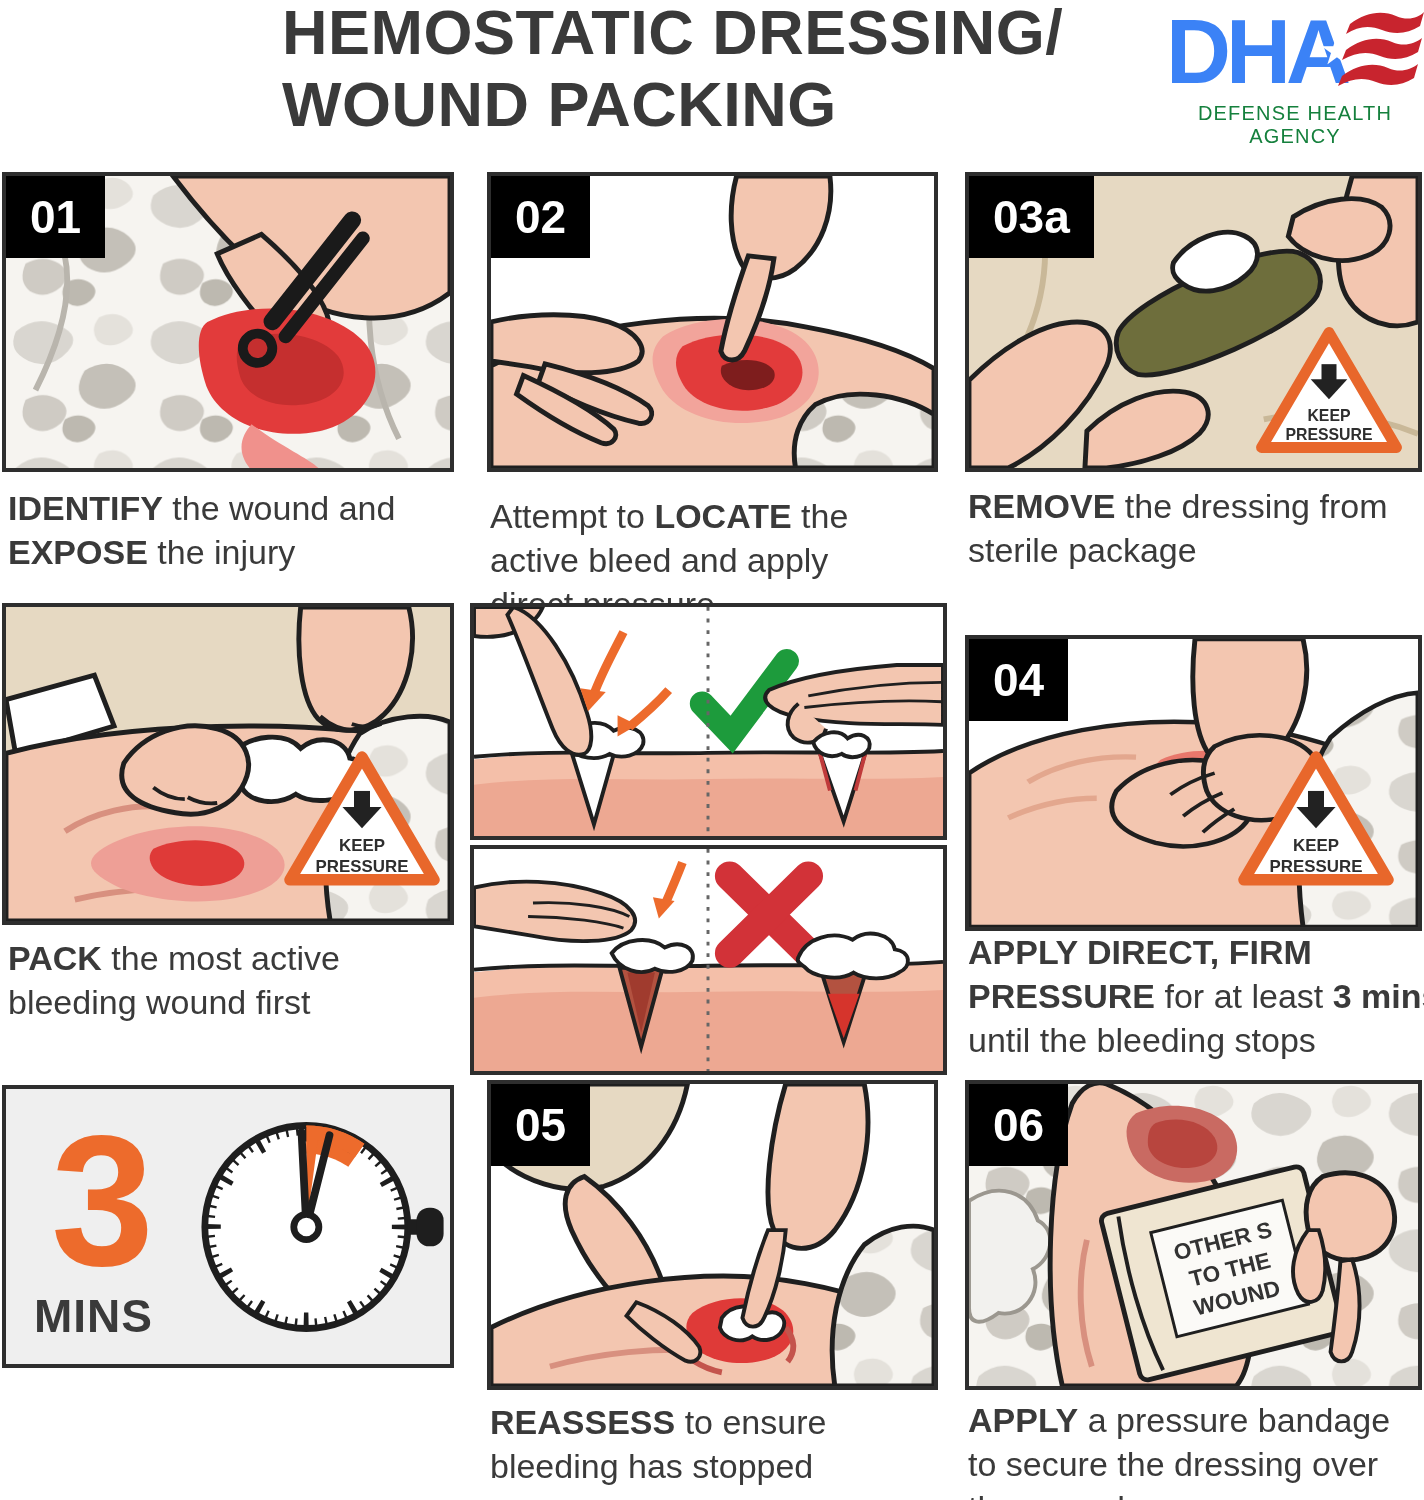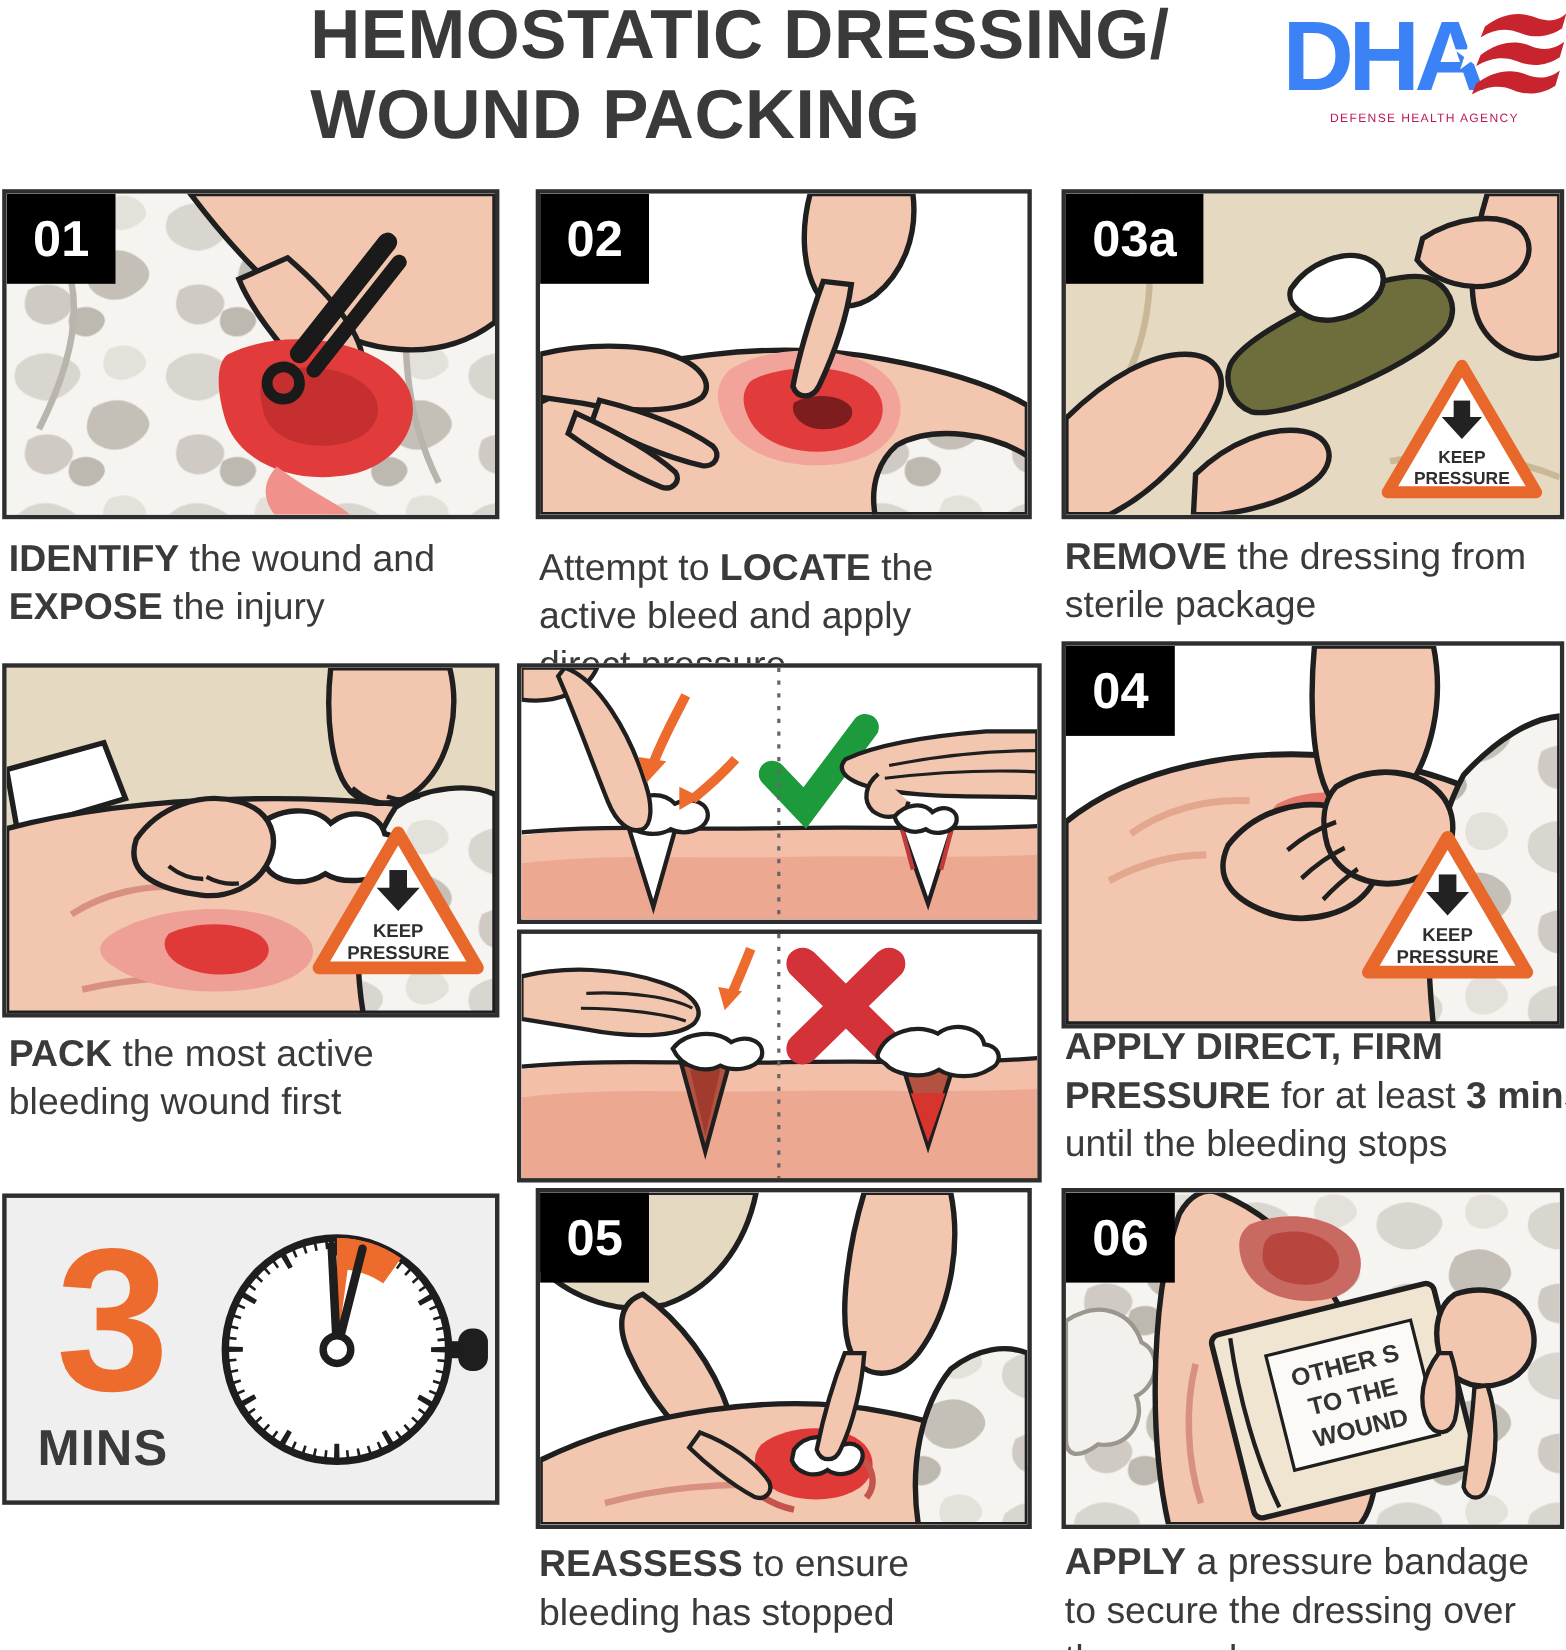--- a/index.html
+++ b/index.html
@@ -6,21 +6,21 @@
   #canvas{position:relative;width:1424px;height:1500px;background:#fff;overflow:hidden;
           font-family:"Liberation Sans", sans-serif;color:#3A3A3A;}
   
   .title{position:absolute;left:282px;top:-4px;font-size:63px;font-weight:700;
          line-height:72px;color:#3A3A3A;letter-spacing:0.5px;white-space:nowrap;}
   .logo{position:absolute;left:1166px;top:6px;width:258px;}
   .logo-mark{position:relative;height:92px;}
   .logo-acronym{font-size:90px;font-weight:700;color:#3b82f6;letter-spacing:-5px;line-height:92px;}
   .logo-star{position:absolute;left:153px;top:24px;font-size:40px;color:#ffffff;line-height:40px;}
   .logo-stripes{position:absolute;right:0;top:2px;}
-  .logo-subtitle{margin-top:4px;font-size:11px;font-weight:400;color:#be185d;
+  .logo-subtitle{margin-top:4px;font-size:20px;font-weight:400;color:#15803d;
                  letter-spacing:1.2px;text-align:center;width:100%;}
   
   .panel{position:absolute;border:4px solid #2E2E2E;box-sizing:border-box;background:#fff;overflow:hidden;}
   .panel svg.scene{position:absolute;left:0;top:0;width:100%;height:100%;display:block;}
   .badge{position:absolute;left:0;top:0;background:#000000;color:#fff;font-weight:700;
          font-size:46px;line-height:46px;padding:18px 24px;z-index:5;}
   .kp{position:absolute;z-index:6;}
   .kp text{font-family:"Liberation Sans",sans-serif;font-weight:700;fill:#2E2E2E;}
   
   .caption{position:absolute;font-size:34px;line-height:44px;color:#3A3A3A;font-weight:400;}
@@ -209,21 +209,21 @@
         <line x1="260" y1="28" x2="340" y2="108"></line>
         <line x1="340" y1="28" x2="260" y2="108"></line>
       </g>
       <polygon points="352,123 400,123 376,200" fill="#B35240" stroke="#1F1F1F" stroke-width="4"></polygon>
       <polygon points="360,150 392,150 376,196" fill="#D6342C"></polygon>
       <path d="M330,112 C338,92 365,84 385,94 C400,82 425,88 428,104 C444,106 446,122 432,128 C420,136 398,136 386,128 C370,138 344,132 336,122 C330,118 328,116 330,112 Z" fill="#ffffff" stroke="#1F1F1F" stroke-width="4"></path>
       <line x1="238" y1="0" x2="238" y2="230" stroke="#666666" stroke-width="3" stroke-dasharray="4 8"></line>
     </svg>
   </div>
 
-  <div class="panel" id="p04" style="left:965px;top:583px;width:457px;height:352px;">
+  <div class="panel" id="p04" style="left:965px;top:635px;width:457px;height:296px;">
     <svg class="scene" viewBox="0 0 457 322" preserveAspectRatio="none">
       <rect width="457" height="322" fill="#ffffff"></rect>
       <path d="M0,150 C60,105 160,85 260,95 C340,103 420,135 457,165 L457,322 L0,322 Z" fill="#F3C6B0" stroke="#1F1F1F" stroke-width="5"></path>
       <path d="M60,160 C90,140 130,130 170,132 M40,200 C70,185 100,178 130,178" stroke="#E3A78E" stroke-width="6" fill="none"></path>
       <path d="M457,60 L457,322 L340,322 C330,240 338,160 368,110 C398,80 430,62 457,60 Z" fill="url(#camo)" stroke="#1F1F1F" stroke-width="5"></path>
       <path d="M195,135 C225,120 268,122 288,140 C305,158 298,185 268,195 C235,205 200,195 190,172 C184,156 185,145 195,135 Z" fill="#E8776B"></path>
       <path d="M215,145 C235,135 262,138 274,152 C283,165 276,180 255,185 C232,190 210,180 208,164 C207,154 209,150 215,145 Z" fill="#DF3A38"></path>
       <path d="M230,0 L340,0 C350,45 340,95 310,130 C290,152 260,152 245,130 C228,105 225,50 230,0 Z" fill="#F3C6B0" stroke="#1F1F1F" stroke-width="5"></path>
       <path d="M150,170 C175,140 220,128 258,140 C290,152 300,180 282,205 C265,228 225,238 190,228 C158,218 135,200 150,170 Z" fill="#F3C6B0" stroke="#1F1F1F" stroke-width="5"></path>
       <path d="M250,120 C285,100 330,105 350,130 C368,155 355,190 318,200 C285,208 252,196 242,170 C236,150 238,132 250,120 Z" fill="#F3C6B0" stroke="#1F1F1F" stroke-width="5"></path>

